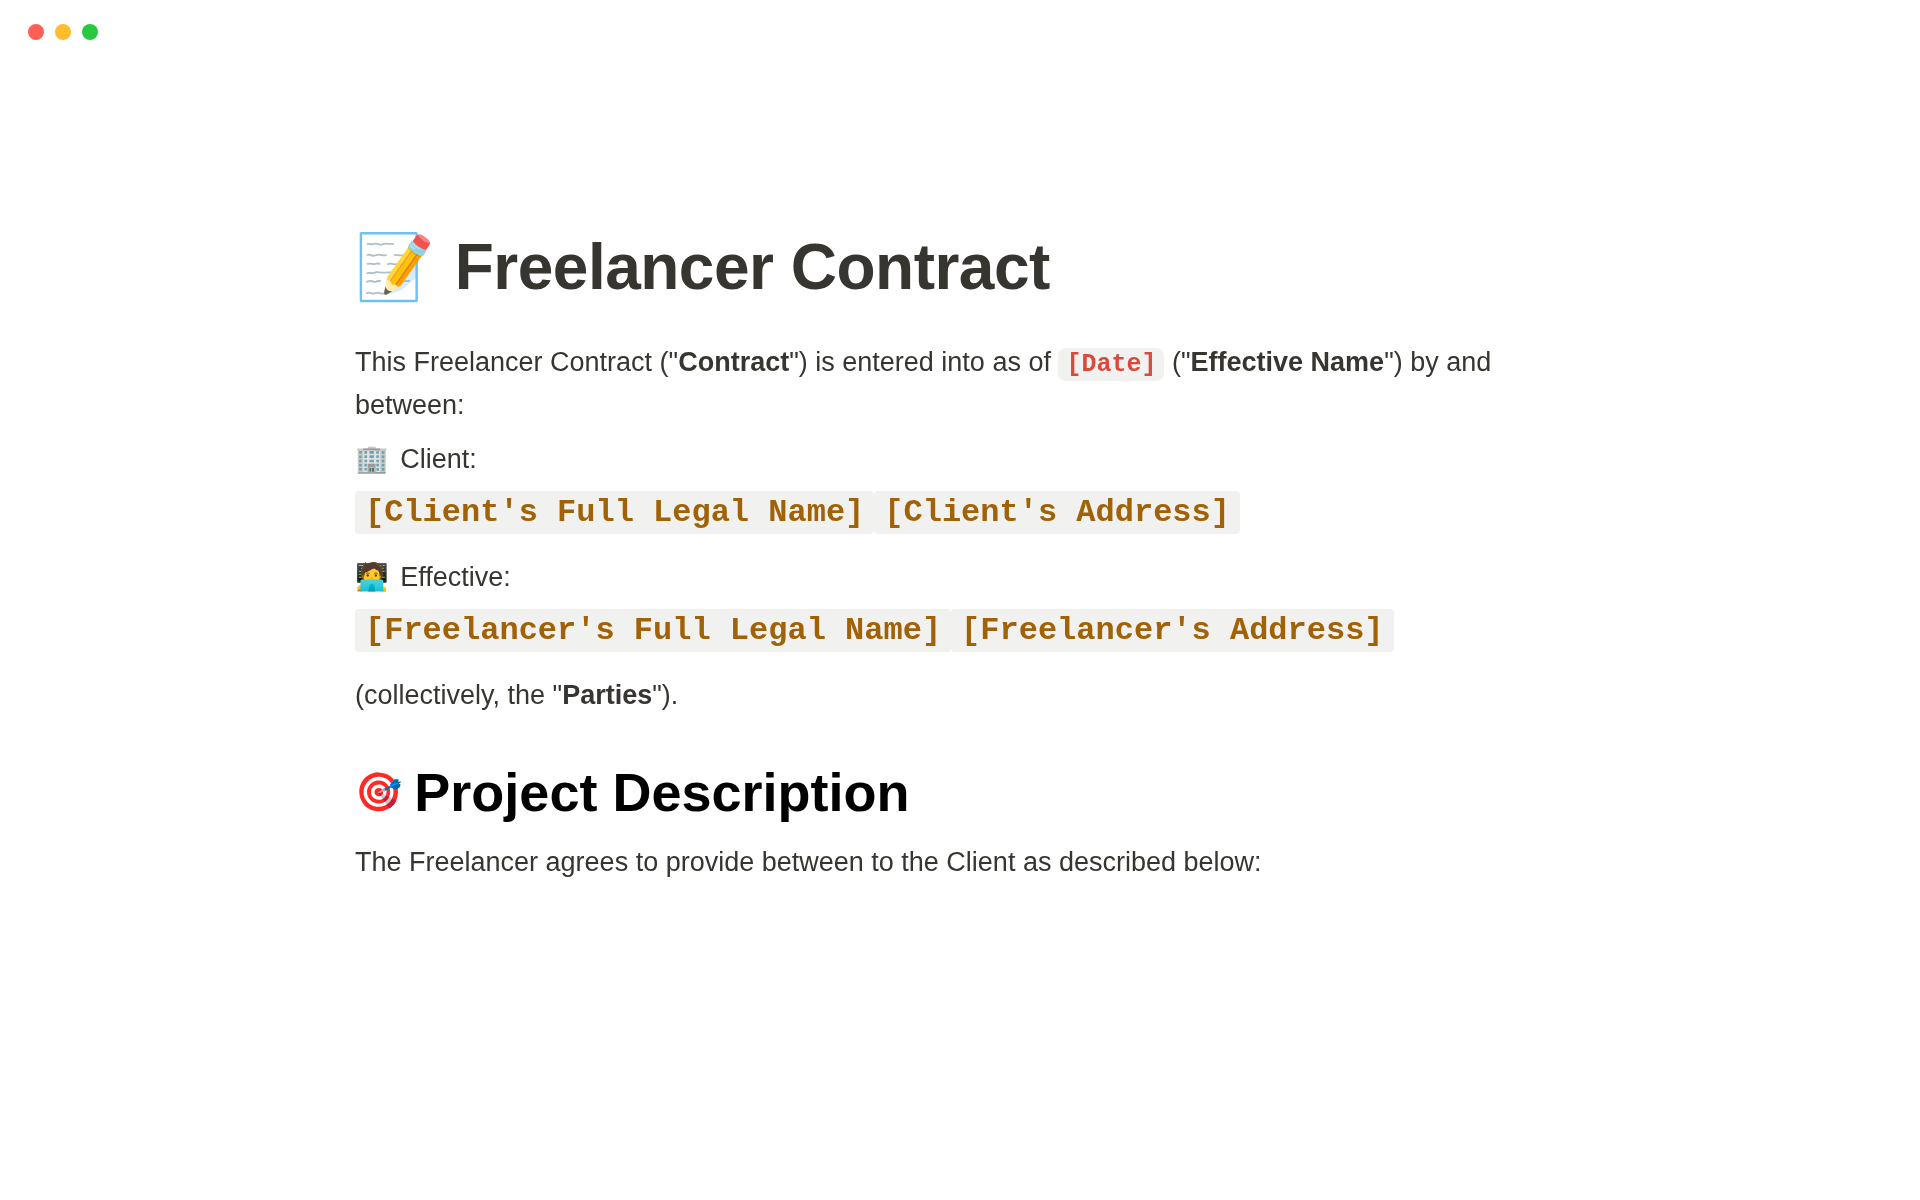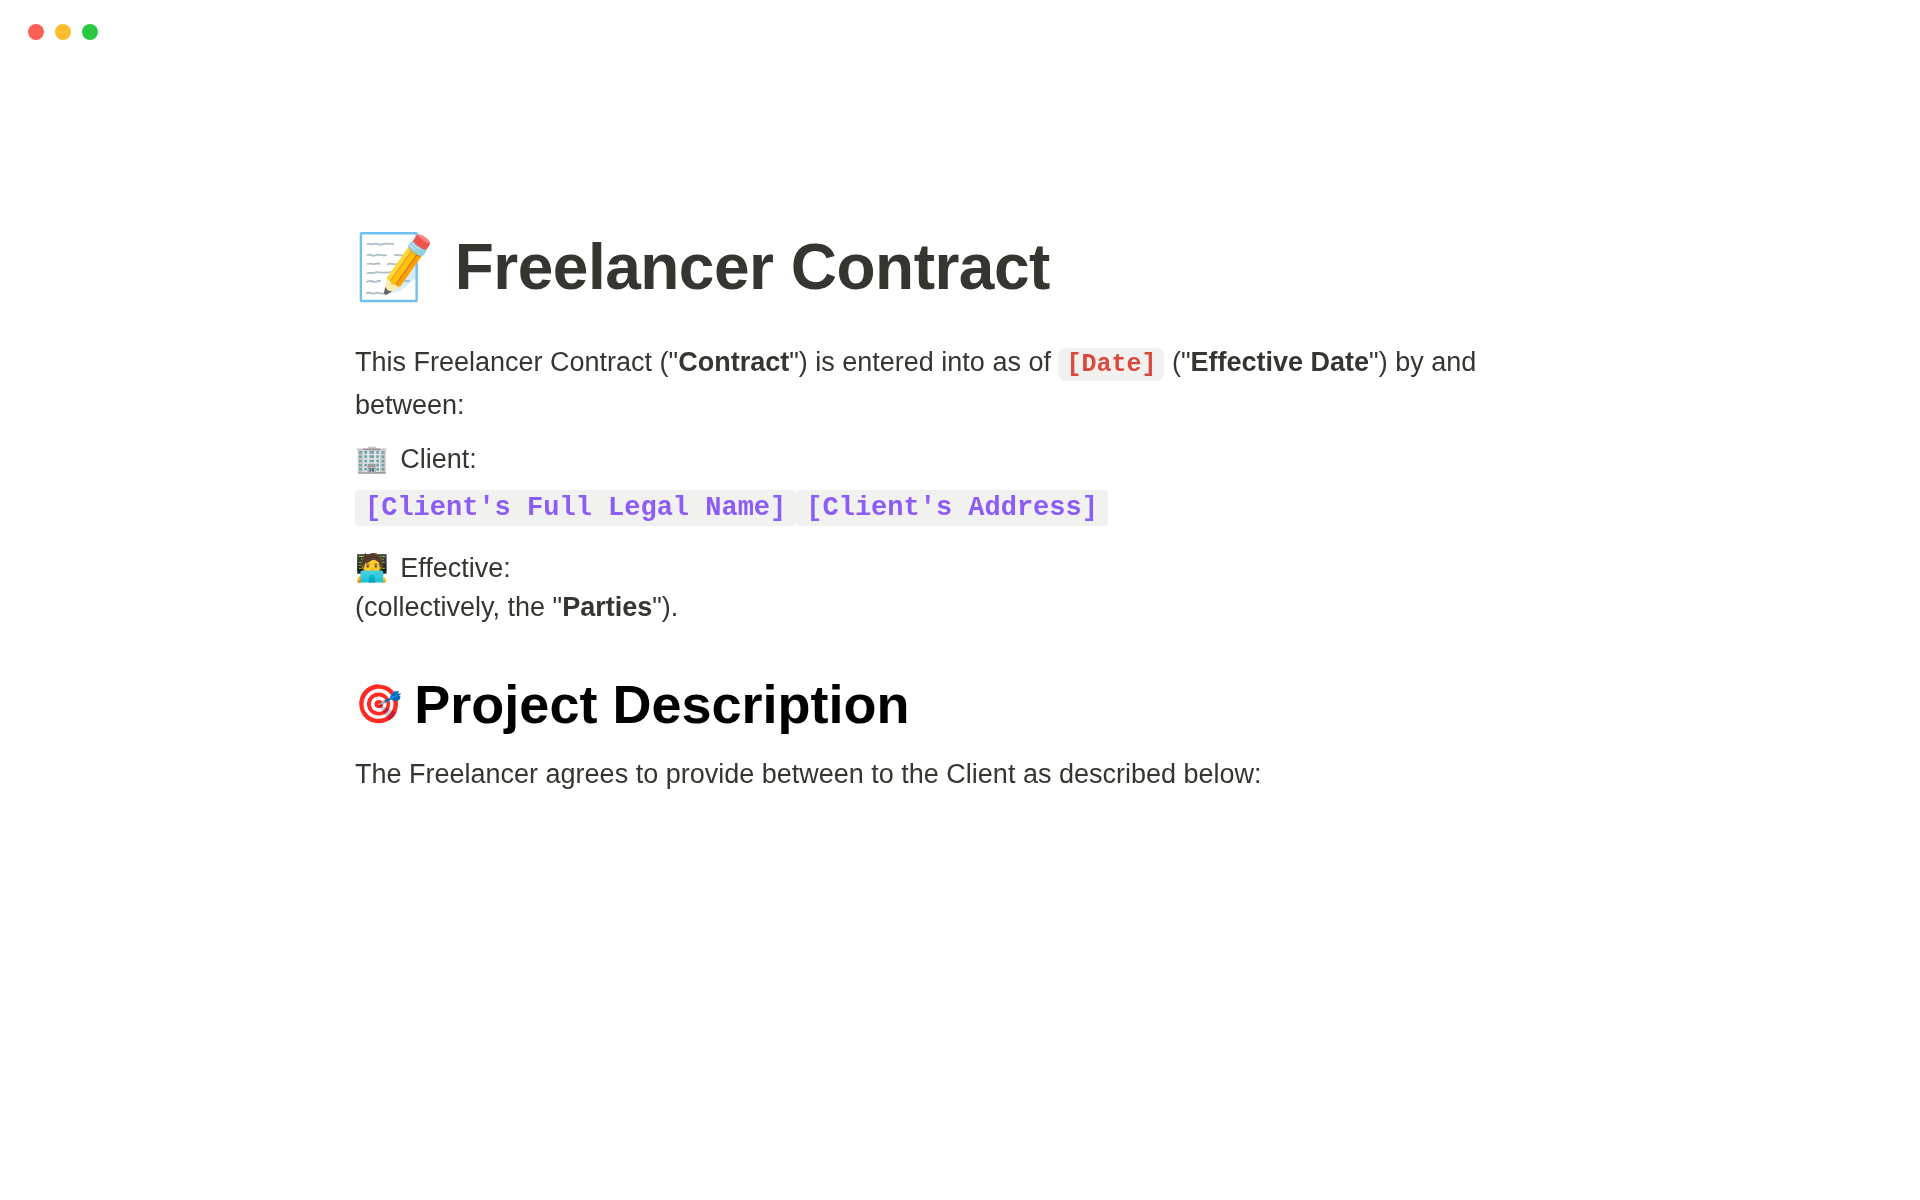--- a/index.html
+++ b/index.html
@@ -68,24 +68,24 @@
     color: #d9493e;
     padding: 2px 8px;
     border-radius: 8px;
     font-size: 25px;
     font-weight: 600;
   }
   .code-block {
     display: inline;
     font-family: "SFMono-Regular", Consolas, "Liberation Mono", Menlo, monospace;
     background: #f1f1ef;
-    color: #8b5cf6;
+    color: #a16207;
     padding: 3px 10px;
     border-radius: 4px;
-    font-size: 27px;
+    font-size: 32px;
     font-weight: 600;
     line-height: 1.9;
     box-decoration-break: clone;
     -webkit-box-decoration-break: clone;
   }
 
   .party-label {
     font-size: 27px;
     font-weight: 400;
     color: #37352f;
@@ -161,35 +161,38 @@
 </div>
 
 <div class="content">
 
   <div class="page-title">
     <span class="emoji">📝</span>
     <h1>Freelancer Contract</h1>
   </div>
 
   <p class="para">
-    <span>This Freelancer Contract ("</span><strong>Contract</strong><span>") is entered into as of </span><span class="code-inline">[Date]</span><span> ("</span><strong>Effective Date</strong><span>") by and between:</span>
+    <span>This Freelancer Contract ("</span><strong>Contract</strong><span>") is entered into as of </span><span class="code-inline">[Date]</span><span> ("</span><strong>Effective Name</strong><span>") by and between:</span>
   </p>
 
   <p class="party-label">
     <span class="pemoji">🏢</span>
     <strong>Client</strong><span>:</span>
   </p>
   <div class="code-row">
     <span class="code-block">[Client's Full Legal Name]</span><span class="code-block">[Client's Address]</span>
   </div>
 
   <p class="party-label">
     <span class="pemoji">🧑‍💻</span>
     <strong>Effective</strong><span>:</span>
   </p>
+  <div class="code-row">
+    <span class="code-block">[Freelancer's Full Legal Name]</span><span class="code-block">[Freelancer's Address]</span>
+  </div>
 
   <p class="collective">
     <span>(collectively, the "</span><strong>Parties</strong><span>").</span>
   </p>
 
   <div class="section-heading">
     <span class="semoji">🎯</span>
     <h2>Project Description</h2>
   </div>
 

